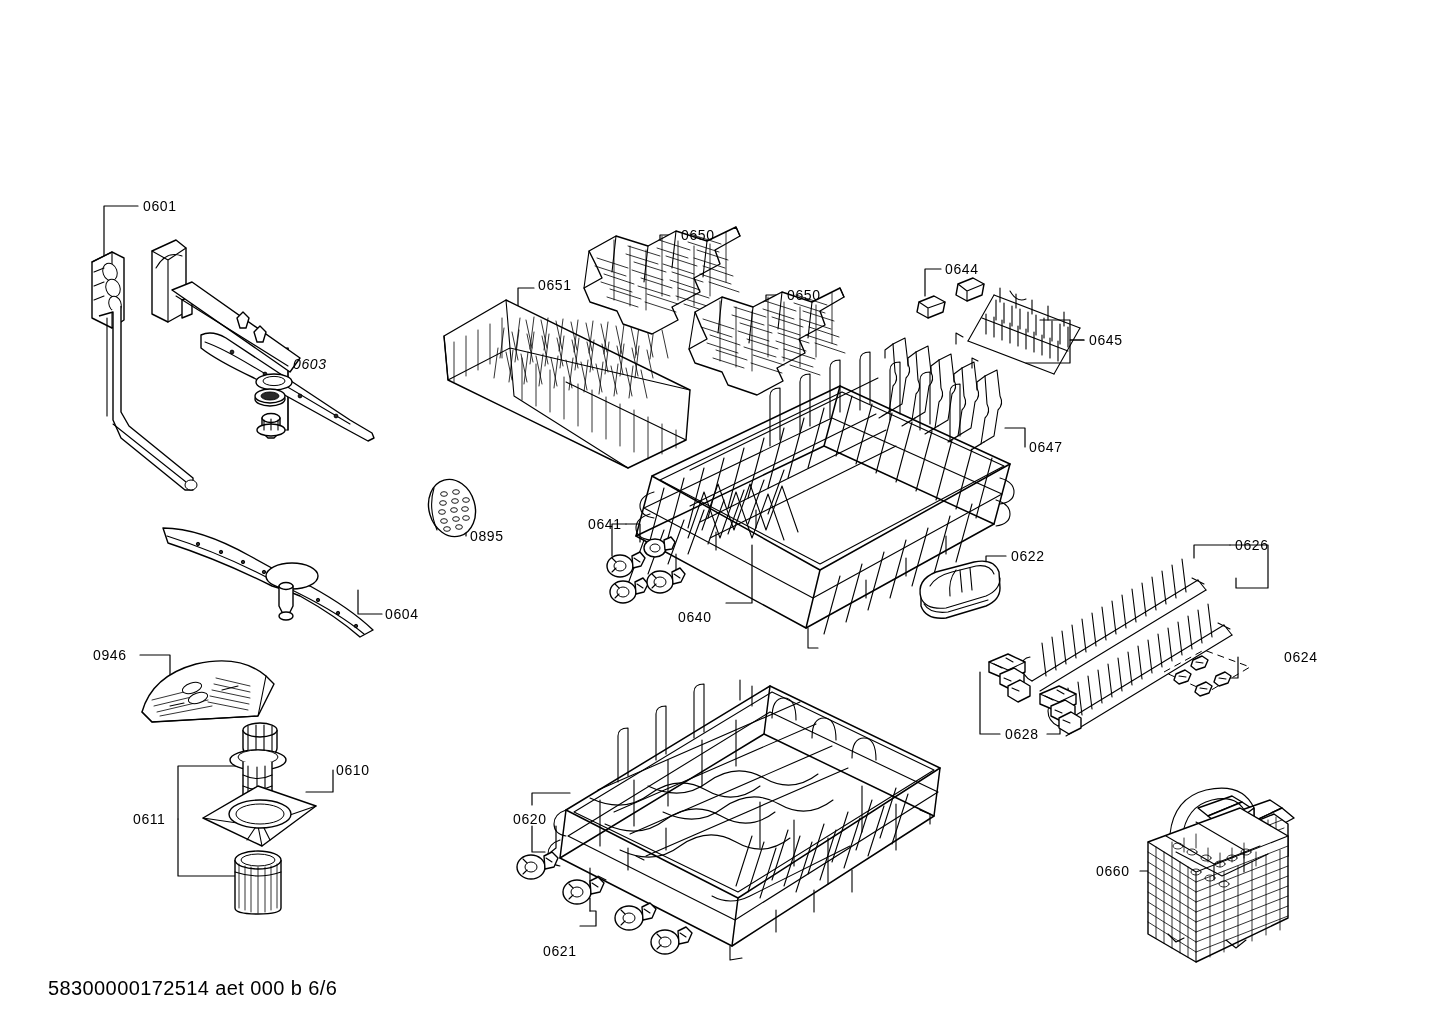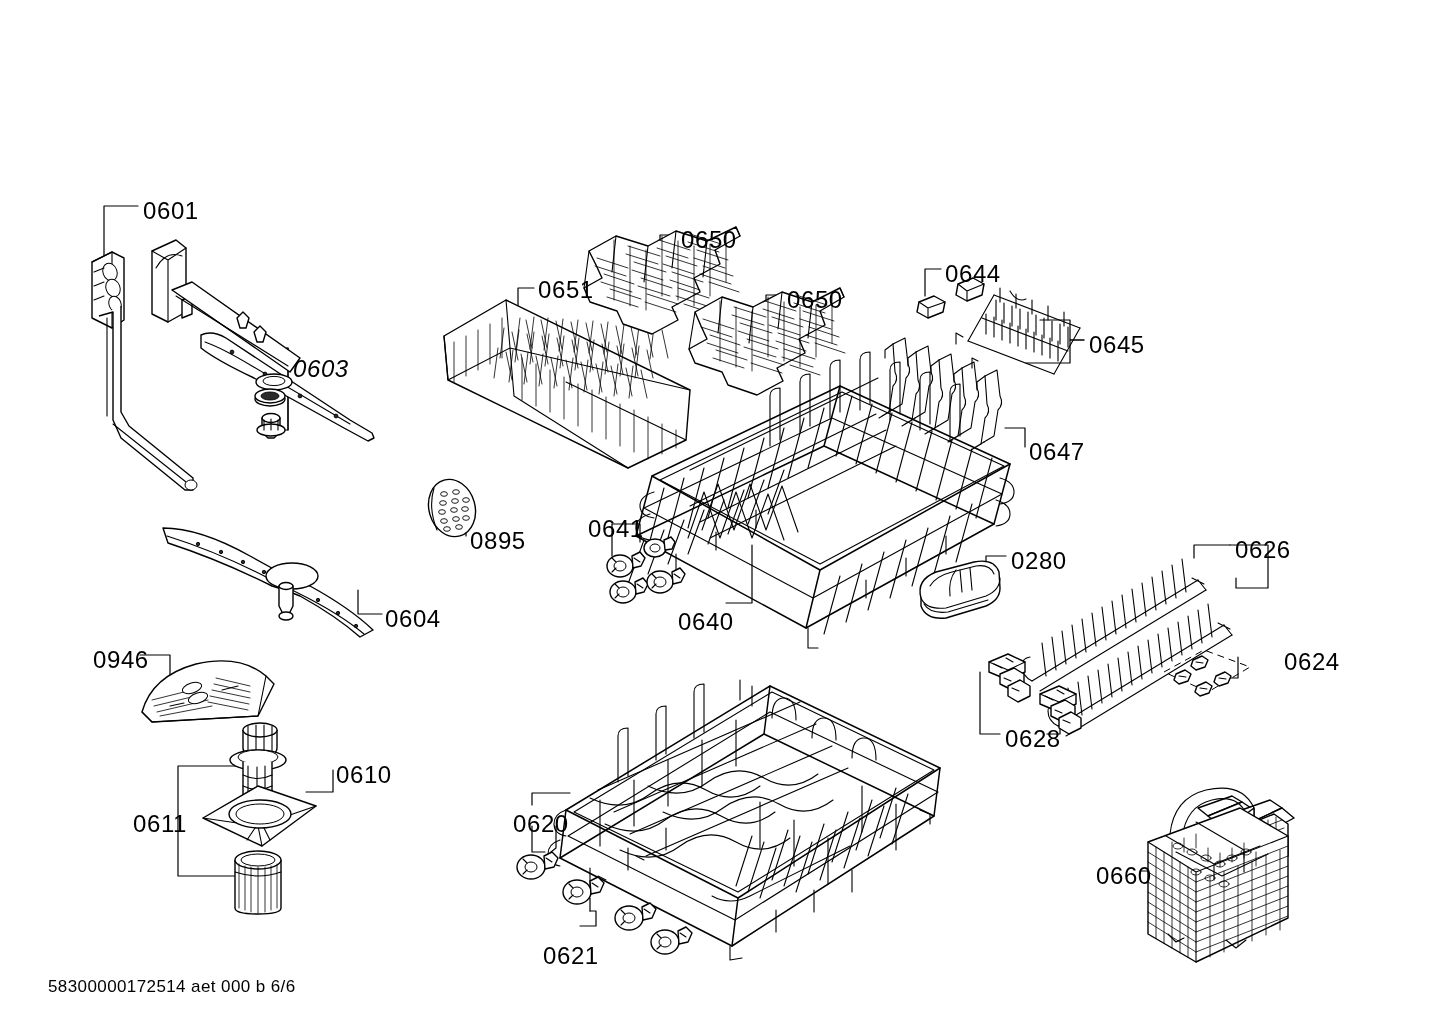--- a/index.html
+++ b/index.html
@@ -6,31 +6,31 @@
   body{
     width:1442px;height:1019px;position:relative;overflow:hidden;
     font-family:"Liberation Sans",sans-serif;
     color:#000;
   }
   #sheet{position:absolute;left:0;top:0;width:1442px;height:1019px;}
   svg.layer{position:absolute;left:0;top:0;width:1442px;height:1019px;}
   .lbl{
     position:absolute;
     font-family:"Liberation Sans",sans-serif;
-    font-size:24px;
+    font-size:14px;
     letter-spacing:.6px;
     color:#000;
     white-space:nowrap;
     line-height:1;
   }
   .footer{
     position:absolute;
     left:48px;top:977px;
     font-family:"Liberation Sans",sans-serif;
-    font-size:17px;
+    font-size:20px;
     letter-spacing:.4px;
     color:#000;
     white-space:nowrap;
   }
 </style>
 </head>
 <body>
 
 <div id="sheet">
 
@@ -574,21 +574,21 @@
 
   <div class="lbl" style="left:143px;top:199px;">0601</div>
   <div class="lbl" style="left:293px;top:357px;font-style:italic;">0603</div>
   <div class="lbl" style="left:385px;top:607px;">0604</div>
   <div class="lbl" style="left:93px;top:648px;">0946</div>
   <div class="lbl" style="left:470px;top:529px;">0895</div>
   <div class="lbl" style="left:336px;top:763px;">0610</div>
   <div class="lbl" style="left:133px;top:812px;">0611</div>
   <div class="lbl" style="left:513px;top:812px;">0620</div>
   <div class="lbl" style="left:543px;top:944px;">0621</div>
-  <div class="lbl" style="left:1011px;top:549px;">0280</div>
+  <div class="lbl" style="left:1011px;top:549px;">0622</div>
   <div class="lbl" style="left:1240px;top:650px;padding-left:44px;">0624</div>
   <div class="lbl" style="left:1235px;top:538px;">0626</div>
   <div class="lbl" style="left:1005px;top:727px;">0628</div>
   <div class="lbl" style="left:678px;top:610px;">0640</div>
   <div class="lbl" style="left:588px;top:517px;">0641</div>
   <div class="lbl" style="left:945px;top:262px;">0644</div>
   <div class="lbl" style="left:1089px;top:333px;">0645</div>
   <div class="lbl" style="left:1029px;top:440px;">0647</div>
   <div class="lbl" style="left:681px;top:228px;">0650</div>
   <div class="lbl" style="left:787px;top:288px;">0650</div>

